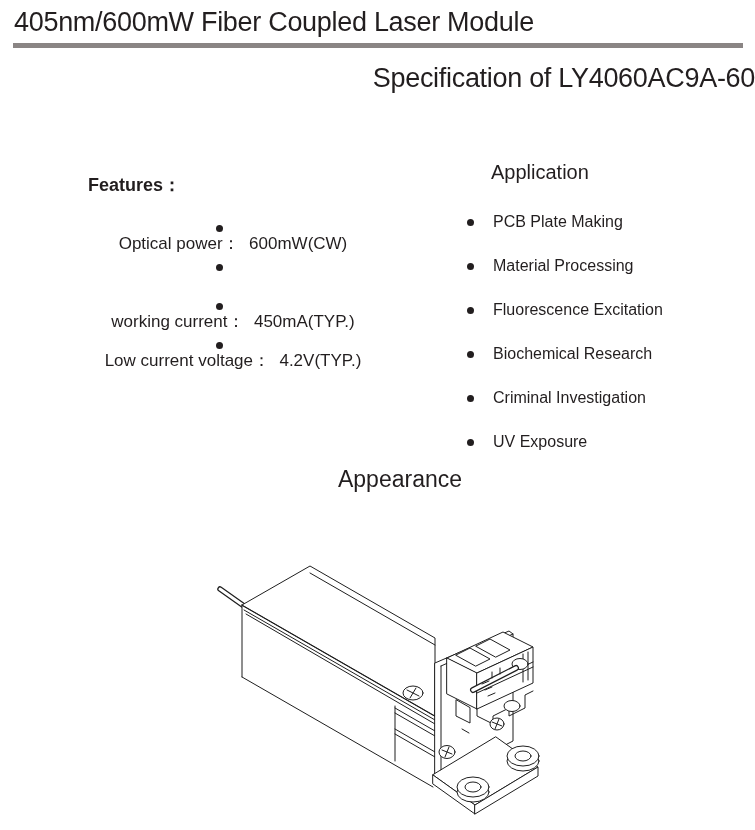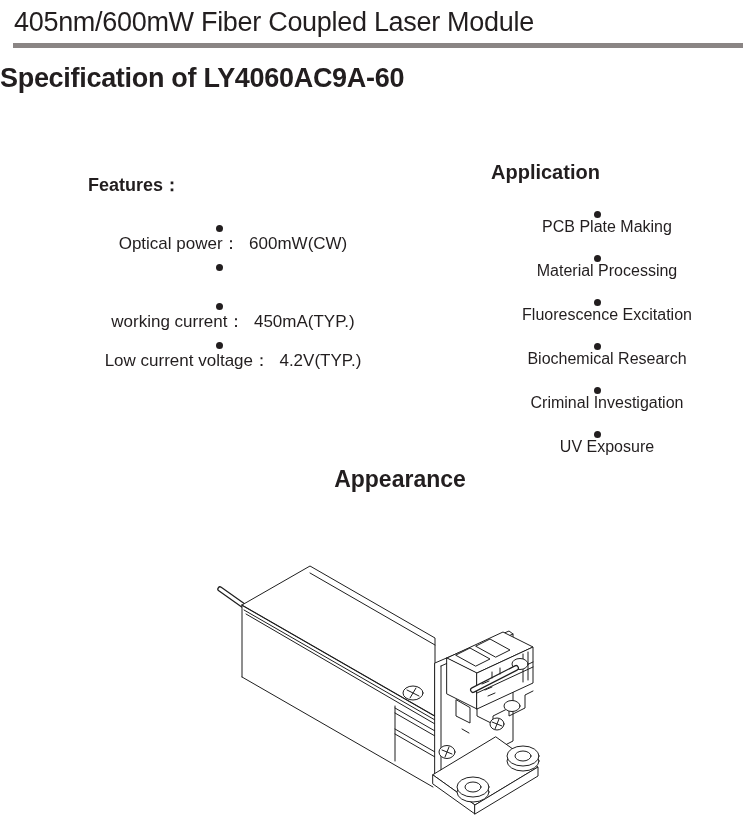--- a/index.html
+++ b/index.html
@@ -8,47 +8,47 @@
     font-family:"Liberation Sans", sans-serif;color:#221e1f;overflow:hidden;
   }
   .doc-title{
     position:absolute;left:14px;top:7px;font-size:27px;font-weight:400;
     letter-spacing:-0.3px;white-space:nowrap;
   }
   .title-rule{
     position:absolute;left:13px;top:43px;width:730px;height:5px;background:#8a8584;
   }
   .spec-heading{
-    position:absolute;left:0;top:63px;width:755px;text-align:left;
-    font-size:27px;font-weight:700;letter-spacing:-0.3px;
+    position:absolute;left:0;top:63px;width:755px;text-align:right;
+    font-size:27px;font-weight:400;letter-spacing:-0.3px;
   }
   .features-heading{
     position:absolute;left:88px;top:173px;font-size:18px;font-weight:700;
   }
   .app-heading{
-    position:absolute;left:491px;top:161px;font-size:20px;font-weight:700;
+    position:absolute;left:491px;top:161px;font-size:20px;font-weight:400;
   }
   ul.blist{
     list-style:none;margin:0;padding:0;position:absolute;
   }
   ul.blist li{
     display:flex;align-items:center;white-space:pre-wrap;
   }
   .features-list{left:53px;top:225px;width:360px;font-size:17px;}
   .features-list li{height:22px;margin-bottom:17px;flex-direction:column;}
   .app-list{left:467px;top:211px;width:280px;font-size:16px;}
-  .app-list li{height:22px;margin-bottom:22px;flex-direction:column;}
+  .app-list li{height:22px;margin-bottom:22px;}
   .bullet{
     flex:0 0 auto;width:7px;height:7px;border-radius:50%;background:#221e1f;
   }
   .features-list .bullet{margin-right:27px;}
   .app-list .bullet{margin-right:19px;}
   .appearance-heading{
     position:absolute;left:400px;top:466px;transform:translateX(-50%);
-    font-size:23px;font-weight:700;white-space:nowrap;
+    font-size:23px;font-weight:400;white-space:nowrap;
   }
   .drawing{
     position:absolute;left:200px;top:548px;width:360px;height:275px;
   }
   .drawing *{vector-effect:non-scaling-stroke;}
 </style>
 </head>
 <body>
 
 <div class="doc-title">405nm/600mW Fiber Coupled Laser Module</div>

